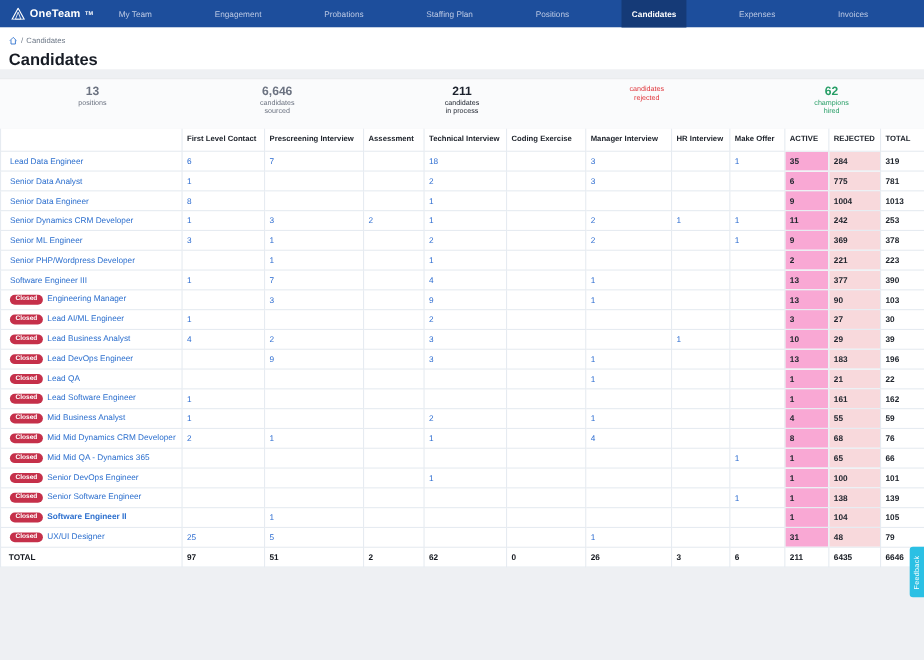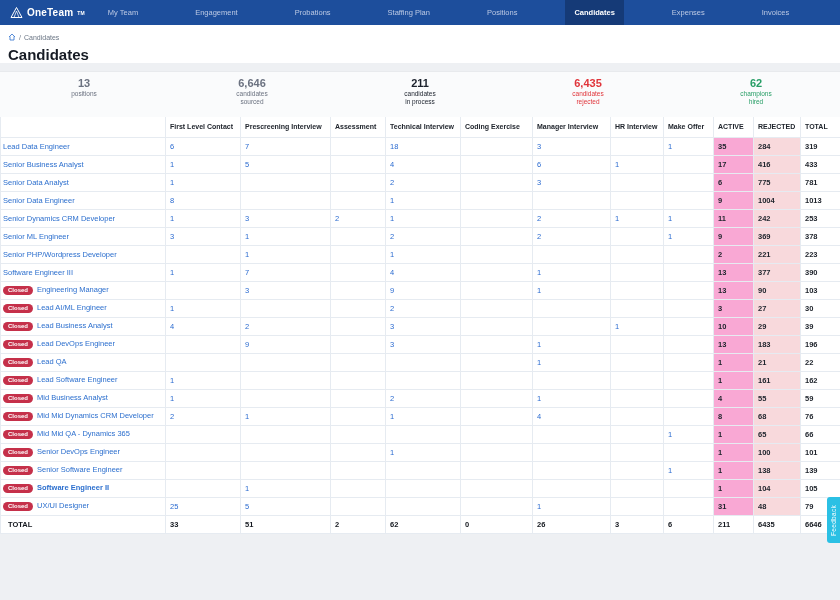--- a/index.html
+++ b/index.html
@@ -27,21 +27,21 @@
   .stat .lbl { font-size:6.5px; line-height:8px; margin-top:1px; }
   .c-gray  .val,.c-gray  .lbl { color:#6b7280; }
   .c-dark  .val,.c-dark  .lbl { color:#1b212c; }
   .c-red   .val,.c-red   .lbl { color:#e0353b; }
   .c-green .val,.c-green .lbl { color:#279e66; }
 
   
   table { width:840px; border-collapse:collapse; table-layout:fixed; background:#fff; }
   th, td { border:1px solid #e6ebf1; border-top:none; font-size:7.5px; padding:0 4px; height:18px; overflow:hidden; white-space:nowrap; text-align:left; vertical-align:middle; }
   thead th { font-weight:bold; color:#21262e; height:20px; background:#fff; font-size:7px; }
-  td.pos { color:#2c6fce; padding-left:2px; }
+  td.pos { color:#2c6fce; padding-left:8px; }
   td.num { color:#2b6bd0; }
   td.num span { cursor:pointer; }
   td.active-col   { background:#f9a8d4; color:#21262e; font-weight:bold; }
   td.rejected-col { background:#f8d9dc; color:#21262e; font-weight:bold; }
   td.total-col    { color:#21262e; font-weight:bold;margin-top:29px; }
   tr.total-row td { font-weight:bold; color:#14181f; background:#fff; border-top:1px solid #c9d2dc; }
   .closed-badge { display:inline-block; background:#c5304a; color:#fff; font-size:6px; font-weight:bold; border-radius:7px; padding:1.5px 5px; margin-right:4px; vertical-align:middle; }
 
   .bottom-fill { height:40px; background:#eef0f3; }
 
@@ -91,21 +91,20 @@
     </div>
     <div class="stat c-gray">
       <div class="val">6,646</div>
       <div class="lbl">candidates<br>sourced</div>
     </div>
     <div class="stat c-dark">
       <div class="val">211</div>
       <div class="lbl">candidates<br>in process</div>
     </div>
     <div class="stat c-red">
-      <div class="val">6,435</div>
       <div class="lbl">candidates<br>rejected</div>
     </div>
     <div class="stat c-green">
       <div class="val">62</div>
       <div class="lbl">champions<br>hired</div>
     </div>
   </div>
 
 <table>
   <colgroup>
@@ -147,34 +146,20 @@
         <td class="num"><span>18</span></td>
         <td class="num"></td>
         <td class="num"><span>3</span></td>
         <td class="num"></td>
         <td class="num"><span>1</span></td>
         <td class="active-col">35</td>
         <td class="rejected-col">284</td>
         <td class="total-col">319</td>
       </tr>
       <tr>
-        <td class="pos"><span style="cursor: pointer;">Senior Business Analyst</span></td>
-        <td class="num"><span>1</span></td>
-        <td class="num"><span>5</span></td>
-        <td class="num"></td>
-        <td class="num"><span>4</span></td>
-        <td class="num"></td>
-        <td class="num"><span>6</span></td>
-        <td class="num"><span>1</span></td>
-        <td class="num"></td>
-        <td class="active-col">17</td>
-        <td class="rejected-col">416</td>
-        <td class="total-col">433</td>
-      </tr>
-      <tr>
         <td class="pos"><span style="cursor: pointer;">Senior Data Analyst</span></td>
         <td class="num"><span>1</span></td>
         <td class="num"></td>
         <td class="num"></td>
         <td class="num"><span>2</span></td>
         <td class="num"></td>
         <td class="num"><span>3</span></td>
         <td class="num"></td>
         <td class="num"></td>
         <td class="active-col">6</td>
@@ -428,21 +413,21 @@
         <td class="num"></td>
         <td class="num"><span>1</span></td>
         <td class="num"></td>
         <td class="num"></td>
         <td class="active-col">31</td>
         <td class="rejected-col">48</td>
         <td class="total-col">79</td>
       </tr>
       <tr class="total-row">
         <td style="padding-left: 7px;">TOTAL</td>
-        <td>33</td>
+        <td>97</td>
         <td>51</td>
         <td>2</td>
         <td>62</td>
         <td>0</td>
         <td>26</td>
         <td>3</td>
         <td>6</td>
         <td>211</td>
         <td>6435</td>
         <td>6646</td>

